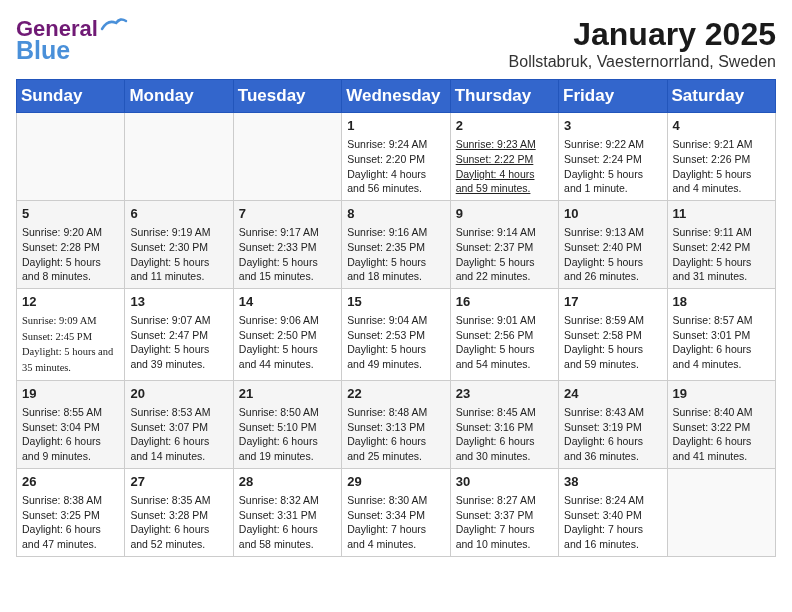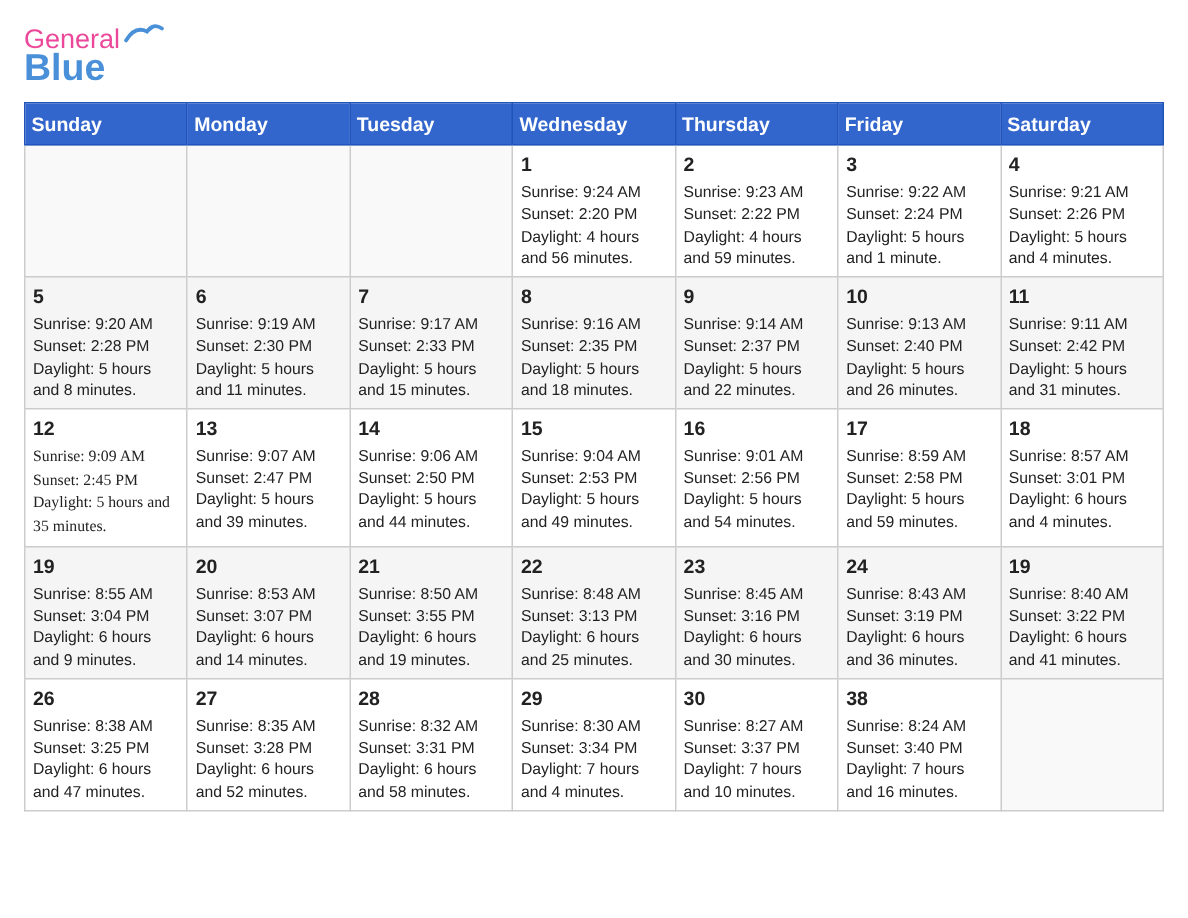--- a/index.html
+++ b/index.html
@@ -38,21 +38,21 @@
       color: #333;
     }
     .calendar {
       width: 100%;
       border-collapse: collapse;
       border: 1px solid #ccc;
     }
     .calendar th {
       background-color: #3366cc;
       color: #fff;
-      font-size: 13px;
+      font-size: 17px;
       font-weight: bold;
       padding: 6px 4px;
       text-align: left;
       border: 1px solid #2255bb;
     }
     .calendar td {
       vertical-align: top;
       border: 1px solid #ccc;
       padding: 4px 5px;
       width: calc(100% / 7);
@@ -78,27 +78,31 @@
       background: #f9f9f9 !important;
     }
   </style>
 </head>
 <body>
 
 <div class="container">
   <div class="header">
     <div class="logo">
       <div style="display:flex; align-items:center;">
-        <span style="font-size:18px; font-weight:normal; color:#ec4899;">General</span>
+        <span style="font-size:22px; font-weight:bold; color:#701a75;">General</span>
         <svg width="28" height="20" viewBox="0 0 28 20" style="margin-left:2px; margin-top:-8px;">
           <path d="M2,14 Q8,4 16,8 Q20,2 26,6" stroke="#4a90d9" stroke-width="2.5" fill="none" stroke-linecap="round"></path>
           <path d="M16,8 L20,5" stroke="#4a90d9" stroke-width="2" fill="none"></path>
         </svg>
       </div>
       <span style="font-size:25px; font-weight:bold; color:#4a90d9; margin-top:-6px;">Blue</span>
+    </div>
+    <div class="title-block">
+      <h1>January 2025</h1>
+      <h2>Bollstabruk, Vaesternorrland, Sweden</h2>
     </div>
   </div>
 
   <table class="calendar">
     <thead>
       <tr>
         <th>Sunday</th>
         <th>Monday</th>
         <th>Tuesday</th>
         <th>Wednesday</th>
@@ -108,21 +112,21 @@
       </tr>
     </thead>
     <tbody id="calendar-body">
     <tr>
           <td class="empty-cell"></td>
           <td class="empty-cell"></td>
           <td class="empty-cell"></td>
           <td><span class="day-num">1</span><span style="white-space: pre-line;">Sunrise: 9:24 AM
 Sunset: 2:20 PM
 Daylight: 4 hours and 56 minutes.</span></td>
-          <td><span class="day-num">2</span><span style="white-space: pre-line;">Sunrise: 9:23 AM
+          <td><span class="day-num">2</span><span style="white-space: pre-line; text-decoration: underline;">Sunrise: 9:23 AM
 Sunset: 2:22 PM
 Daylight: 4 hours and 59 minutes.</span></td>
           <td><span class="day-num">3</span><span style="white-space: pre-line;">Sunrise: 9:22 AM
 Sunset: 2:24 PM
 Daylight: 5 hours and 1 minute.</span></td>
           <td><span class="day-num">4</span><span style="white-space: pre-line;">Sunrise: 9:21 AM
 Sunset: 2:26 PM
 Daylight: 5 hours and 4 minutes.</span></td>
         </tr>
         <tr>
@@ -172,21 +176,21 @@
 Daylight: 6 hours and 4 minutes.</span></td>
         </tr>
         <tr>
           <td><span class="day-num">19</span><span style="white-space: pre-line;">Sunrise: 8:55 AM
 Sunset: 3:04 PM
 Daylight: 6 hours and 9 minutes.</span></td>
           <td><span class="day-num">20</span><span style="white-space: pre-line;">Sunrise: 8:53 AM
 Sunset: 3:07 PM
 Daylight: 6 hours and 14 minutes.</span></td>
           <td><span class="day-num">21</span><span style="white-space: pre-line;">Sunrise: 8:50 AM
-Sunset: 3:55 PM
+Sunset: 5:10 PM
 Daylight: 6 hours and 19 minutes.</span></td>
           <td><span class="day-num">22</span><span style="white-space: pre-line;">Sunrise: 8:48 AM
 Sunset: 3:13 PM
 Daylight: 6 hours and 25 minutes.</span></td>
           <td><span class="day-num">23</span><span style="white-space: pre-line;">Sunrise: 8:45 AM
 Sunset: 3:16 PM
 Daylight: 6 hours and 30 minutes.</span></td>
           <td><span class="day-num">24</span><span style="white-space: pre-line;">Sunrise: 8:43 AM
 Sunset: 3:19 PM
 Daylight: 6 hours and 36 minutes.</span></td>

